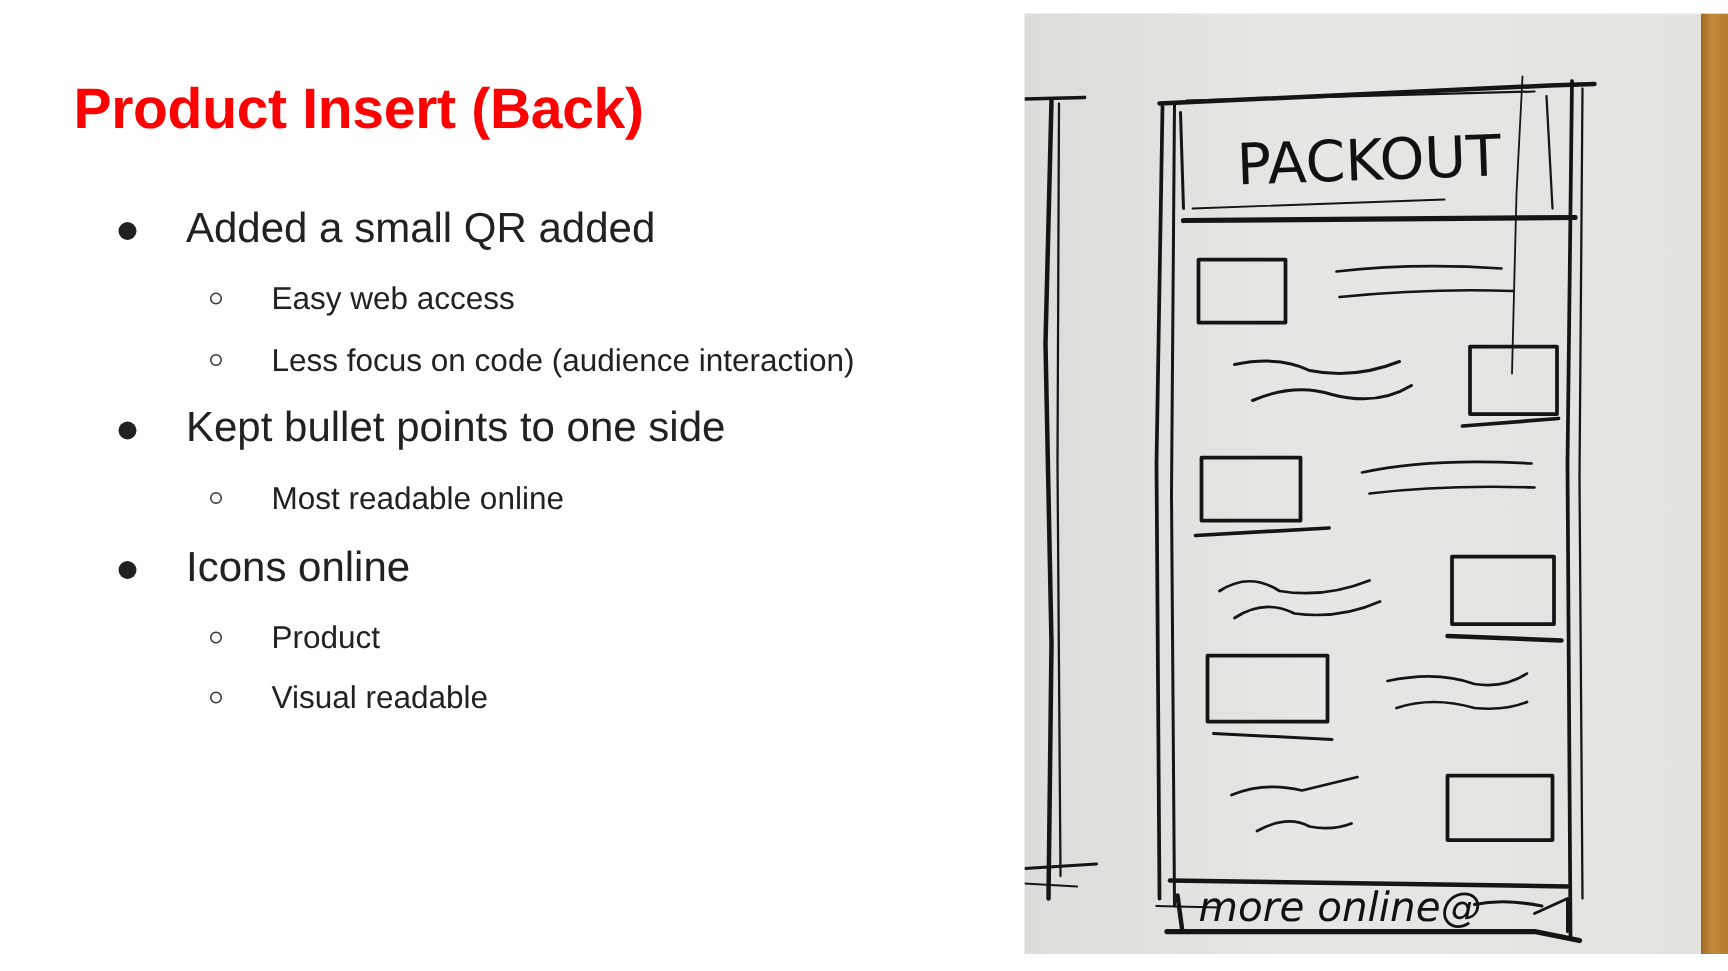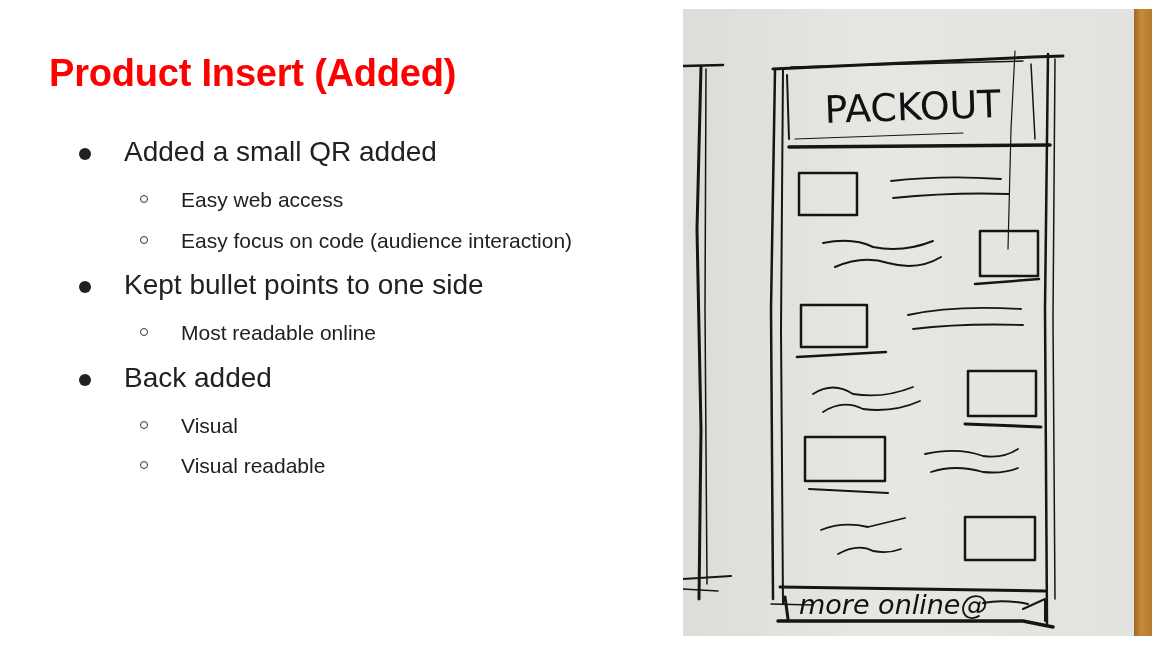--- a/index.html
+++ b/index.html
@@ -31,52 +31,52 @@
     background: linear-gradient(90deg, #9c6a22, #c58b3a 40%, #b47b2e);
   }
   .photo svg { position: absolute; left: 0; top: 0; }
   .sketch-label {
     font-family: "DejaVu Sans", sans-serif; fill: #111;
   }
 </style>
 </head>
 <body>
 
-<h1 class="title">Product Insert (Added)</h1>
+<h1 class="title">Product Insert (Back)</h1>
 
 <div class="bullets">
   <div class="l1" style="top:136px;">
     <span class="dot"></span>
     <span class="txt">Added a small QR added</span>
   </div>
   <div class="l2" style="top:187px;">
     <span class="ring"></span>
     <span class="txt">Easy web access</span>
   </div>
   <div class="l2" style="top:228px;">
     <span class="ring"></span>
-    <span class="txt">Easy focus on code (audience interaction)</span>
+    <span class="txt">Less focus on code (audience interaction)</span>
   </div>
 
   <div class="l1" style="top:269px;">
     <span class="dot"></span>
     <span class="txt">Kept bullet points to one side</span>
   </div>
   <div class="l2" style="top:320px;">
     <span class="ring"></span>
     <span class="txt">Most readable online</span>
   </div>
 
   <div class="l1" style="top:362px;">
     <span class="dot"></span>
-    <span class="txt">Back added</span>
+    <span class="txt">Icons online</span>
   </div>
   <div class="l2" style="top:413px;">
     <span class="ring"></span>
-    <span class="txt">Visual</span>
+    <span class="txt">Product</span>
   </div>
   <div class="l2" style="top:453px;">
     <span class="ring"></span>
     <span class="txt">Visual readable</span>
   </div>
 </div>
 
 <div class="photo">
   <div class="wood"></div>
   <svg width="469" height="627" viewBox="0 0 469 627">

